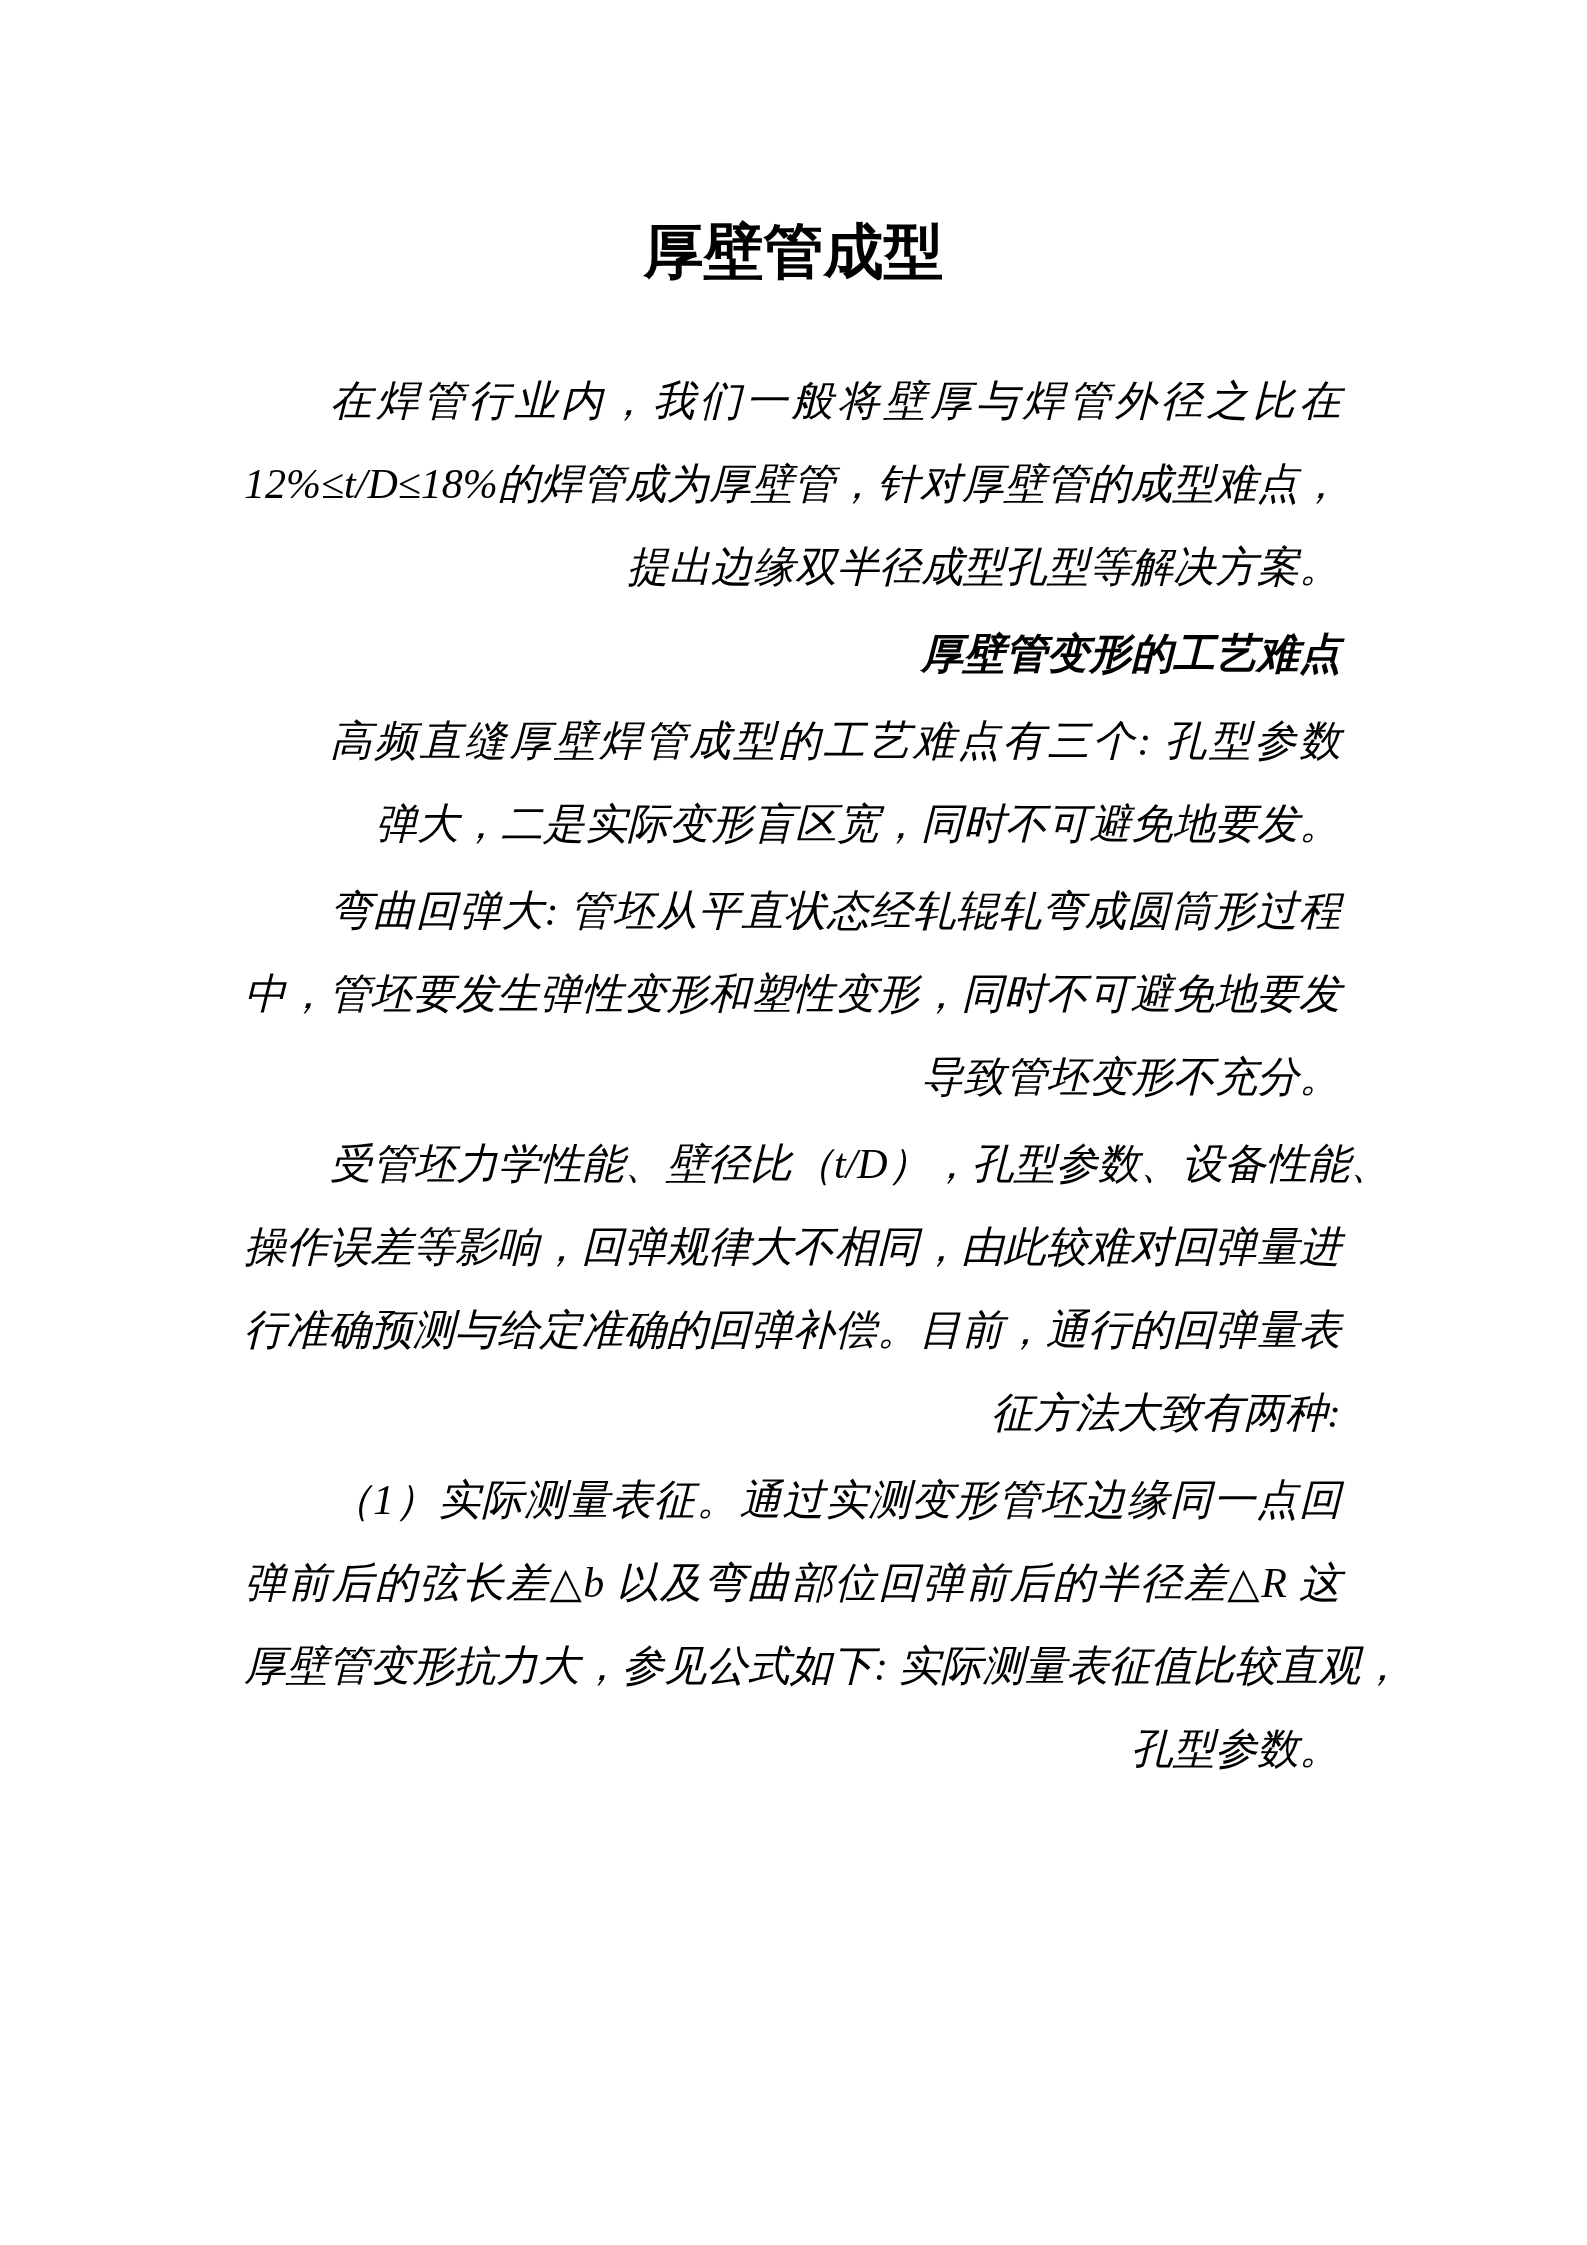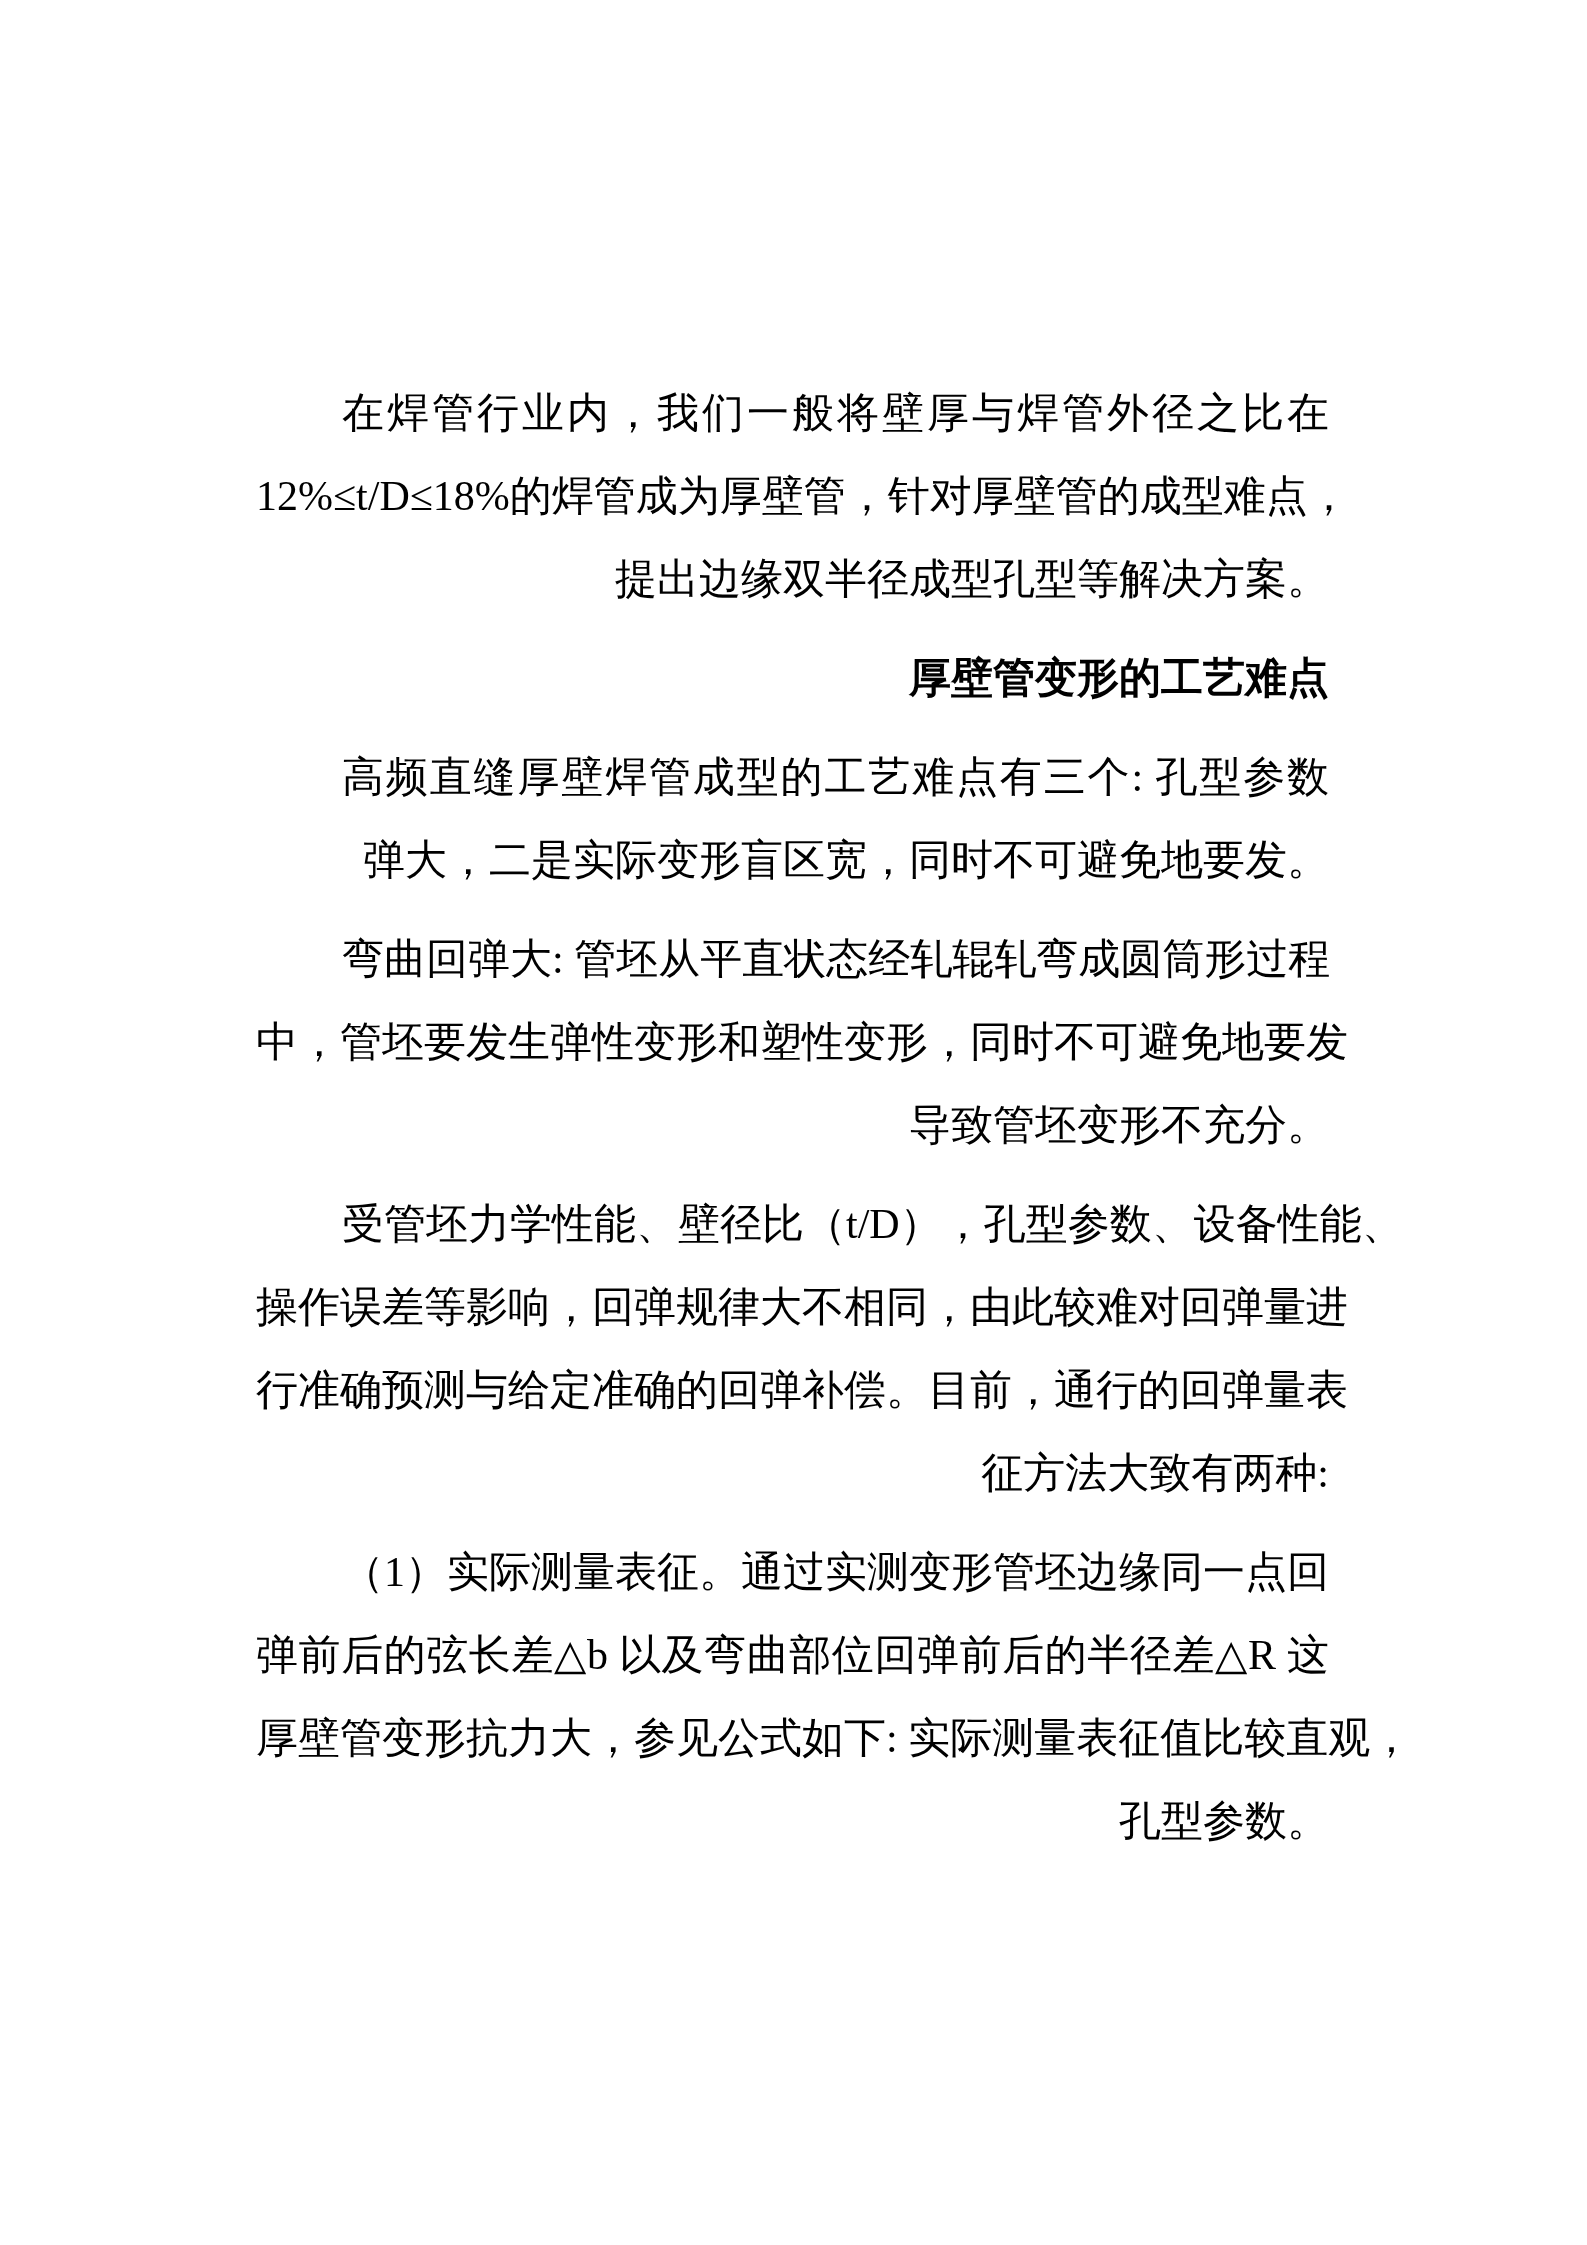--- a/index.html
+++ b/index.html
@@ -28,22 +28,23 @@
     font-weight: 700;
     font-family: "Liberation Serif", "DejaVu Serif", serif;
   }
   .content {
     position: absolute;
     top: 356px;
     left: 240px;
     width: 1105px;
   }
   .paragraph {
-    margin: 16px;
+    margin: 4px;
     padding: 0;
+    font-style: italic;
   }
   .line {
     height: 83px;
     line-height: 83px;
     font-size: 42px;
     white-space: nowrap;
     text-align: right;
   }
   
   .line.fill {
@@ -56,20 +57,21 @@
     text-indent: 86px;
   }
   .paragraph.heading .line {
     font-weight: 700;
   }
 </style>
 </head>
 <body>
 
 <div class="sheet">
+  <h1 class="title">厚壁管成型</h1>
   <div class="content" id="doc-content">
       <div class="paragraph">
         <div class="line first fill">在焊管行业内，我们一般将壁厚与焊管外径之比在</div>
         <div class="line fill">12%≤t/D≤18%的焊管成为厚壁管，针对厚壁管的成型难点，</div>
         <div class="line">提出边缘双半径成型孔型等解决方案。</div>
       </div>
       <div class="paragraph heading">
         <div class="line first">厚壁管变形的工艺难点</div>
       </div>
       <div class="paragraph">

